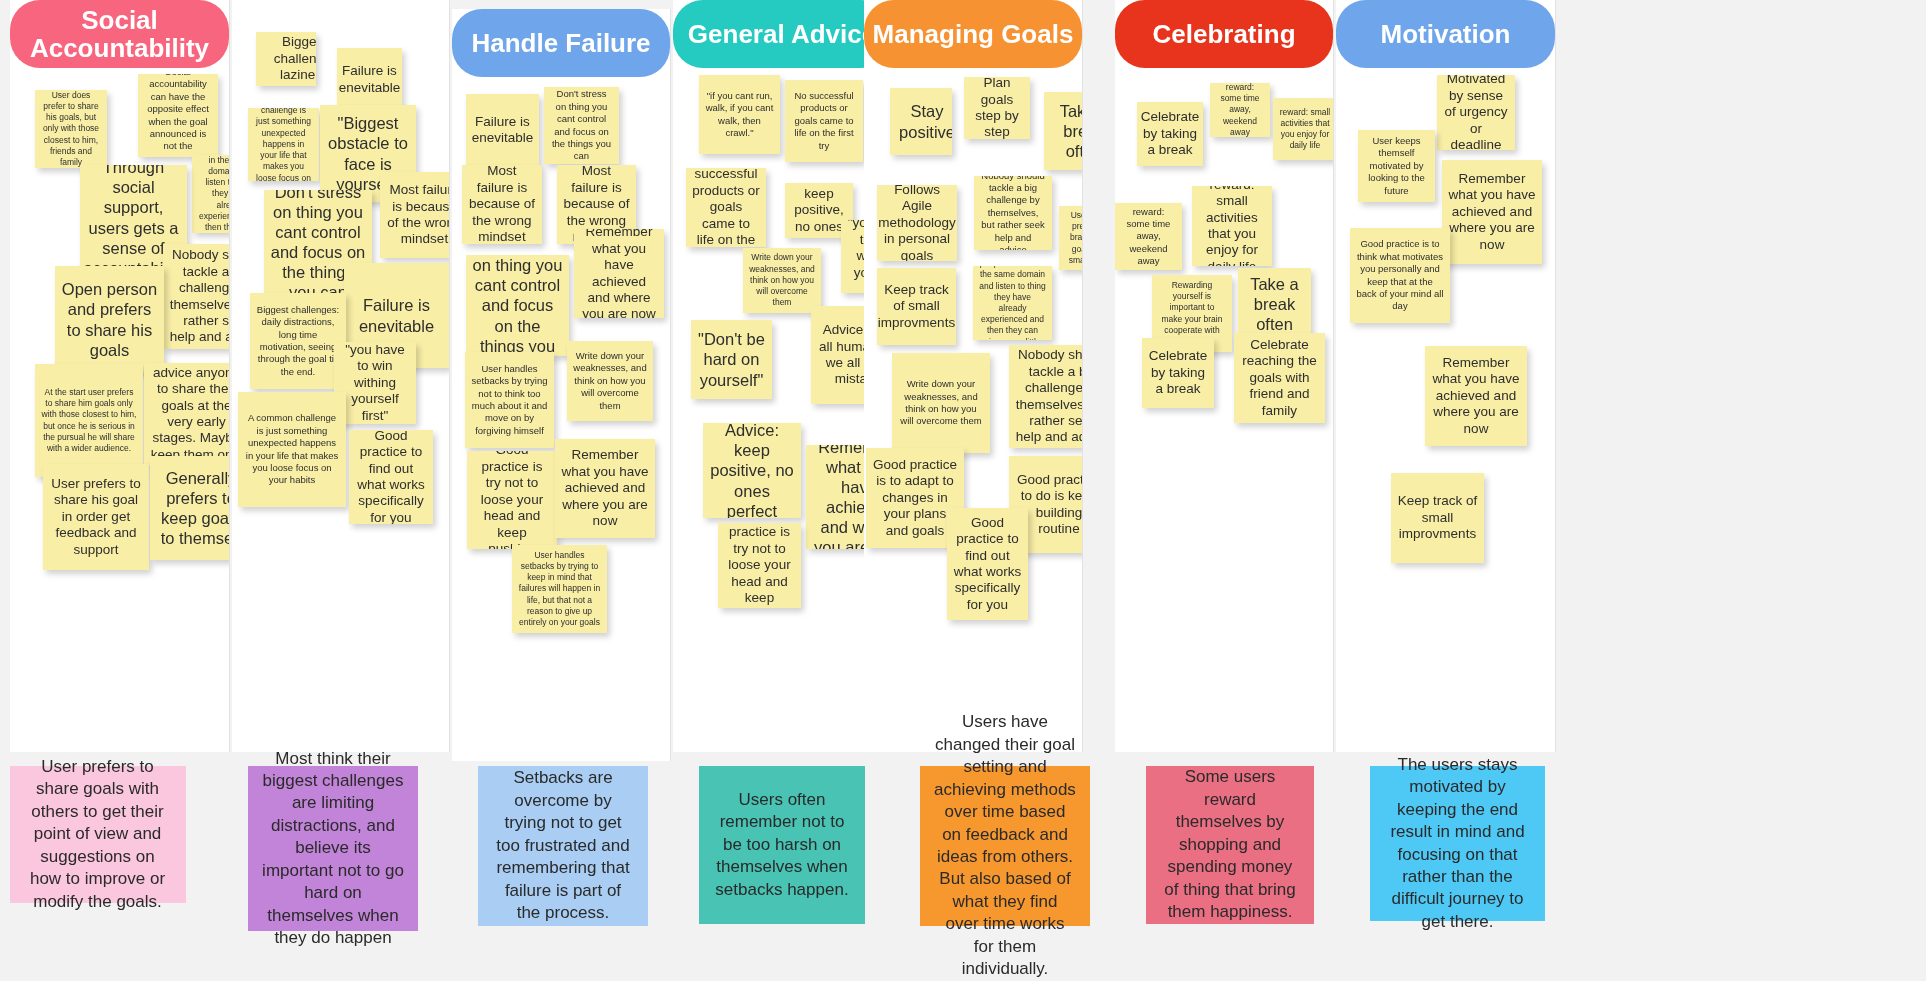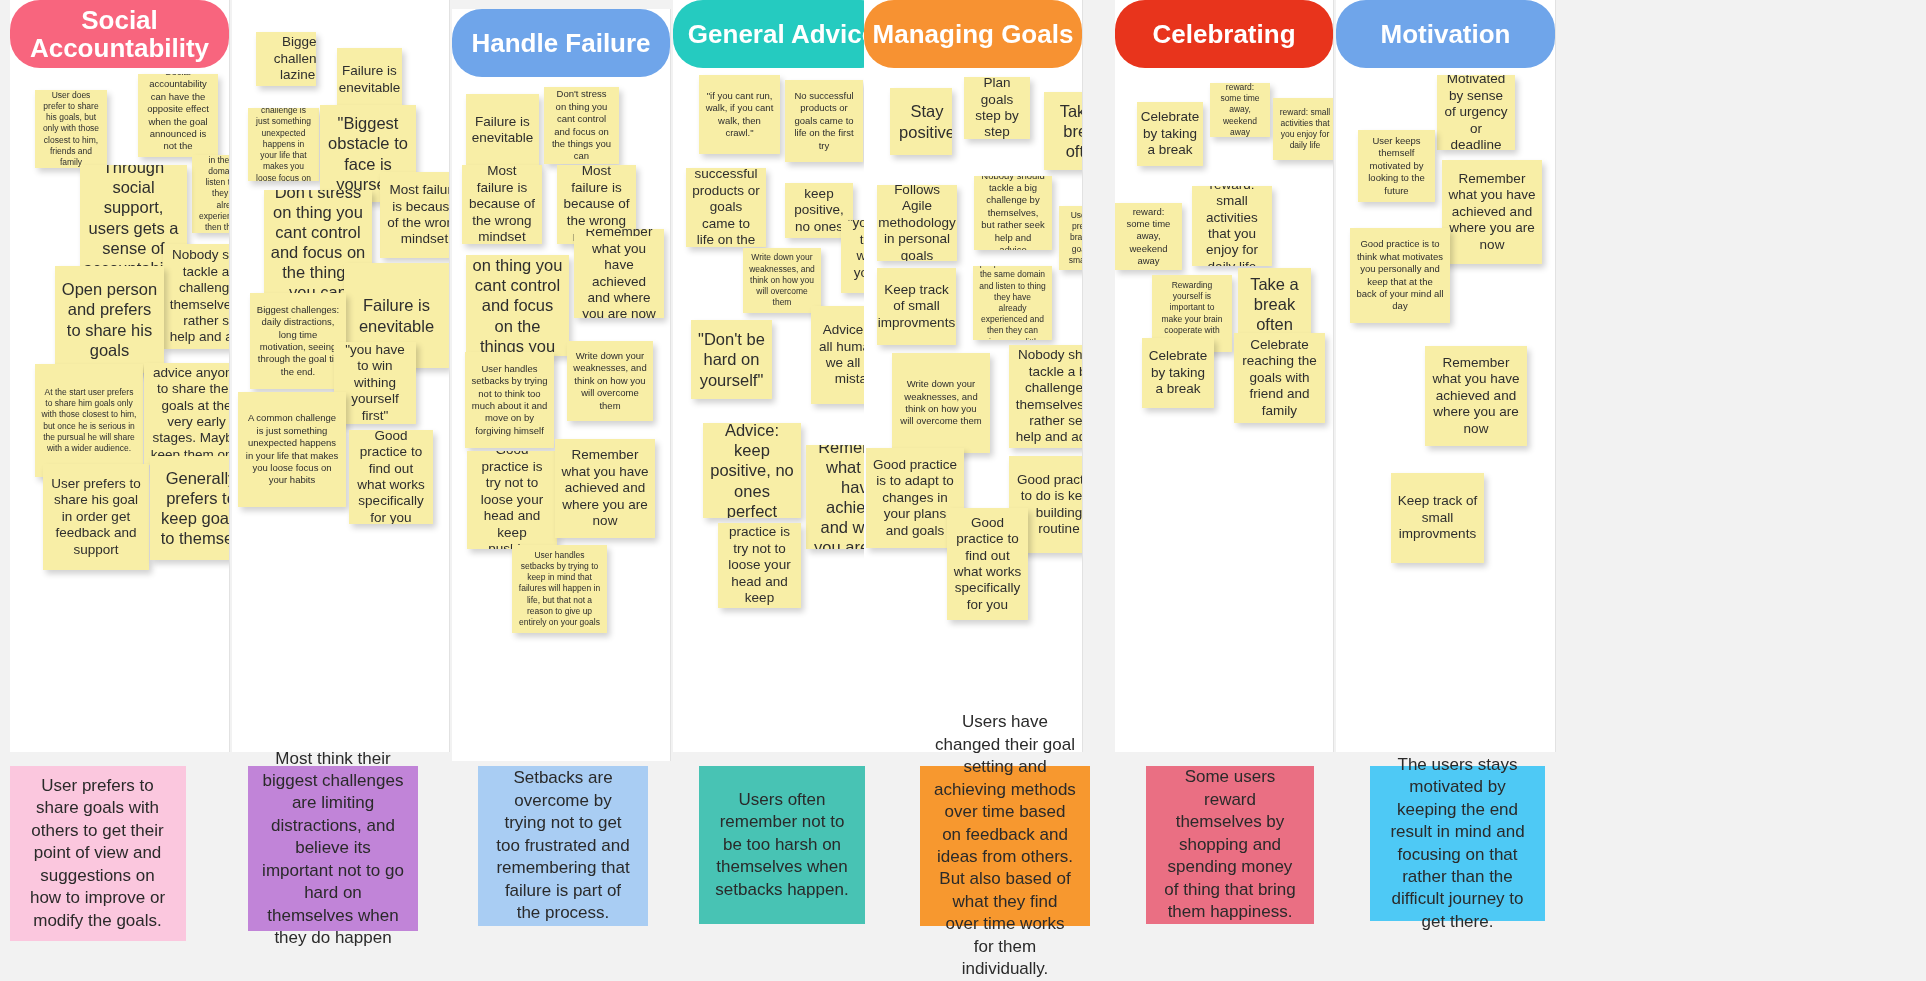--- a/index.html
+++ b/index.html
@@ -82,21 +82,21 @@
         <div class="note xs" style="left: 182px; top: 87px; width: 77px; height: 78px;">Speak with people that are in the same domain and listen to thing they have already experienced and then they can give you a little bit of advice</div>
         <div class="note lg" style="left: 70px; top: 97px; width: 107px; height: 105px;">Through social support, users gets a sense of accountability</div>
         <div class="note md" style="left: 153px; top: 176px; width: 108px; height: 105px;">Nobody should tackle a big challenge by themselves, but rather seek help and advice</div>
         <div class="note lg" style="left: 24px; top: 198px; width: 109px; height: 107px; margin-left: 21px;">Open person and prefers to share his goals</div>
         <div class="note xs" style="left: 25px; top: 296px; width: 108px; height: 113px;">At the start user prefers to share him goals only with those closest to him, but once he is serious in the pursual he will share with a wider audience.</div>
         <div class="note md" style="left: 134px; top: 295px; width: 105px; height: 102px;">User doesn't advice anyone to share their goals at the very early stages. Maybe keep them only to themselves.</div>
         <div class="note md" style="left: 33px; top: 396px; width: 106px; height: 106px;">User prefers to share his goal in order get feedback and support</div>
         <div class="note lg" style="left: 140px; top: 388px; width: 102px; height: 104px;">Generally prefers to keep goals to themself</div>
       </div>
     </div>
-    <div class="summary" style="left: 10px; top: 766px; width: 176px; height: 175px; background: rgb(251, 199, 222); padding-left: 13px;">User prefers to share goals with others to get their point of view and suggestions on how to improve or modify the goals.</div>
+    <div class="summary" style="left: 10px; top: 766px; width: 176px; height: 137px; background: rgb(251, 199, 222); padding-left: 13px;">User prefers to share goals with others to get their point of view and suggestions on how to improve or modify the goals.</div>
     <div class="column" style="left: 232px; width: 218px; height: 752px;">
       <div class="col-body">
         <div class="note md" style="left: 24px; top: 32px; width: 60px; height: 54px; padding-left: 43px;">Biggest challenge: laziness</div>
         <div class="note md" style="left: 105px; top: 48px; width: 65px; height: 63px;">Failure is enevitable</div>
         <div class="note xs" style="left: 16px; top: 108px; width: 71px; height: 73px;">A common challenge is just something unexpected happens in your life that makes you loose focus on your habits</div>
         <div class="note lg" style="left: 88px; top: 105px; width: 96px; height: 97px;">"Biggest obstacle to face is yourself"</div>
         <div class="note md" style="left: 148px; top: 172px; width: 89px; height: 86px;">Most failure is because of the wrong mindset</div>
         <div class="note lg" style="left: 32px; top: 190px; width: 108px; height: 104px;">Don't stress on thing you cant control and focus on the things you can</div>
         <div class="note lg" style="left: 112px; top: 263px; width: 105px; height: 105px;">Failure is enevitable</div>
         <div class="note sm" style="left: 18px; top: 293px; width: 96px; height: 96px;">Biggest challenges: daily distractions, long time motivation, seeing through the goal till the end.</div>

